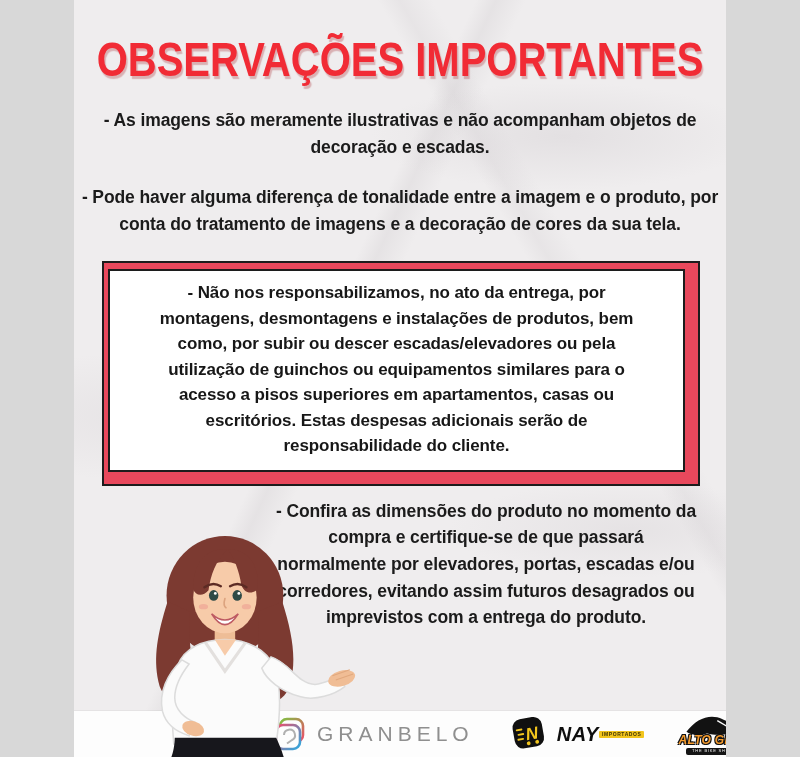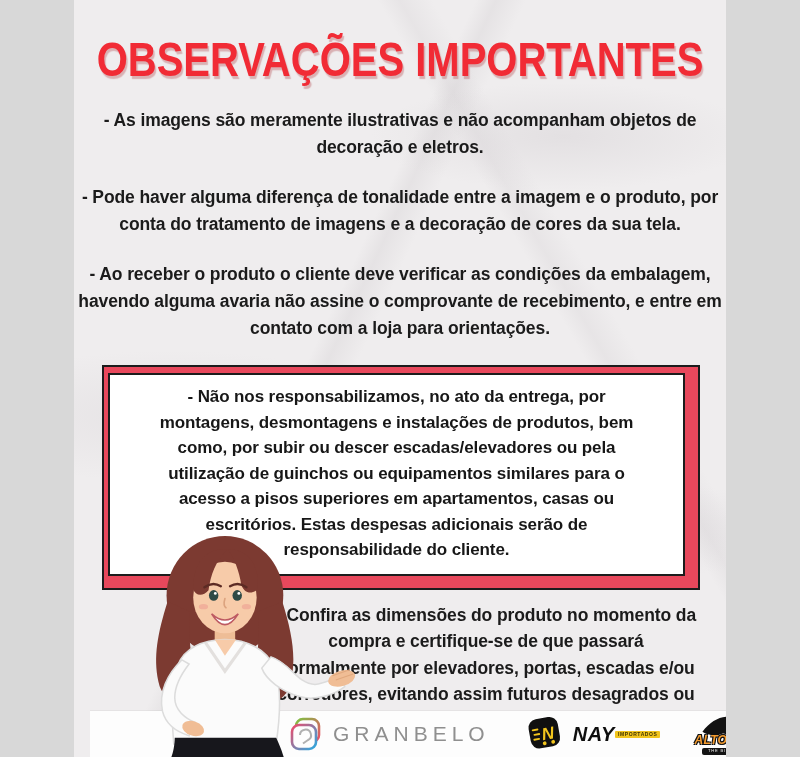--- a/index.html
+++ b/index.html
@@ -45,21 +45,21 @@
     margin:0;font-weight:700;font-size:17px;line-height:1.5;letter-spacing:-0.1px;
     text-align:center;color:#171717;
   }
   .dim-note{
     margin:10px 28px 0 200px;font-size:17.5px;
   }
   .woman{
     position:absolute;left:26px;bottom:-2px;width:256px;height:auto;z-index:3;
   }
   .footer{
-    position:absolute;left:16px;right:0;bottom:0;height:46px;background:#fdfdfd;
+    position:absolute;left:0;right:0;bottom:0;height:46px;background:#fdfdfd;
     display:flex;align-items:center;gap:34px;
     padding-left:198px;box-sizing:border-box;z-index:2;
     box-shadow:0 -1px 0 rgba(0,0,0,.04);
     margin-top:31px;
   }
   .logo{display:flex;align-items:center;}
   .gb-text{
     font-size:21px;font-weight:400;letter-spacing:5px;color:#8f8f8f;margin-left:9px;
   }
   .nay{gap:7px;}
@@ -86,23 +86,22 @@
     padding:1.5px 6px;border-radius:2px;margin-top:1.5px;white-space:nowrap;
   }
 </style>
 </head>
 <body>
 
 <div class="poster">
 
   <h1 class="title">OBSERVAÇÕES IMPORTANTES</h1>
 
-  <p class="disc w1">- As imagens são meramente ilustrativas e não acompanham objetos de decoração e eletros.</p>
+  <p class="disc w1">- As imagens são meramente ilustrativas e não acompanham objetos de decoração e escadas.</p>
   <p class="disc w2">- Pode haver alguma diferença de tonalidade entre a imagem e o produto, por conta do tratamento de imagens e a decoração de cores da sua tela.</p>
-  <p class="disc w4">- Ao receber o produto o cliente deve verificar as condições da embalagem, havendo alguma avaria não assine o comprovante de recebimento, e entre em contato com a loja para orientações.</p>
 
   <div class="notice-wrap">
     <div class="notice-inner">
       <p>- Não nos responsabilizamos, no ato da entrega, por montagens, desmontagens e instalações de produtos, bem como, por subir ou descer escadas/elevadores ou pela utilização de guinchos ou equipamentos similares para o acesso a pisos superiores em apartamentos, casas ou escritórios. Estas despesas adicionais serão de responsabilidade do cliente.</p>
     </div>
   </div>
 
   <p class="disc dim-note">- Confira as dimensões do produto no momento da compra e certifique-se de que passará normalmente por elevadores, portas, escadas e/ou corredores, evitando assim futuros desagrados ou imprevistos com a entrega do produto.</p>
 
   <svg class="woman" viewBox="0 0 250 220" aria-hidden="true">

